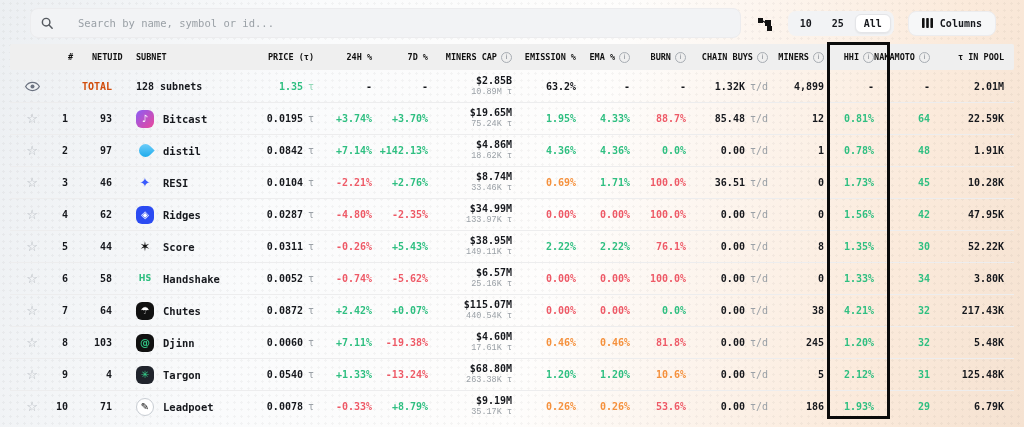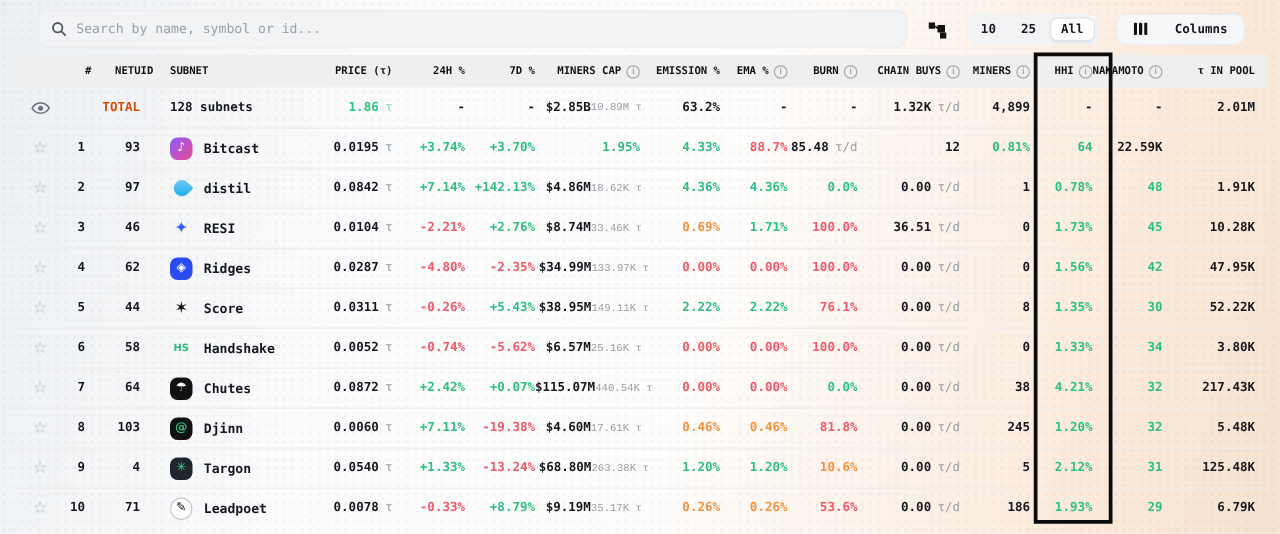--- a/index.html
+++ b/index.html
@@ -11,33 +11,33 @@
       linear-gradient(105deg,#eceff2 0%,#fafbfc 28%,#fefdfc 55%,#fbeadb 85%,#f5e2d1 100%);
     background-size:7px 7px, 100% 100%;
     color:#16181d;
   }
   .page{ width:1024px; height:427px; position:relative; }
 
   
   .topbar{ display:flex; align-items:center; padding:8px 28px 6px 30px; gap:16px; height:44px; }
   .search{
     flex:1; max-width:760px; height:30px; background:#f2f3f5; border:1px solid #ececee;
-    border-radius:8px; display:flex; align-items:center; padding:0 10px; gap:8px;
+    border-radius:8px; display:flex; align-items:center; padding:0 10px; gap:25px;
   }
   .search input{
     flex:1; border:none; outline:none; background:transparent;
     font-family:"DejaVu Sans Mono",monospace; font-size:10.5px; color:#333;
   }
   .search input::placeholder{ color:#9aa0a6; }
   .tb-right{ display:flex; align-items:center; gap:14px; margin-left:auto; }
   .pagesize{ display:flex; align-items:center; background:#f2f3f5; border-radius:8px; padding:3px; gap:2px; }
   .ps-btn{ font-size:10px; font-weight:700; padding:4px 9px; border-radius:6px; color:#16181d; cursor:pointer; }
   .ps-btn.active{ background:#ffffff; border:1px solid #e4e5e8; box-shadow:0 1px 2px rgba(0,0,0,.06); padding:3px 8px; }
   .columns-btn{
-    display:flex; align-items:flex-start; gap:22px; background:#f6f7f8; border:1px solid #ececee;
+    display:flex; align-items:flex-start; gap:7px; background:#f6f7f8; border:1px solid #ececee;
     border-radius:8px; padding:6px 13px; font-size:10px; font-weight:700; cursor:pointer;
   }
 
   
   .card{ position:relative; margin:0 10px; }
   .thead, .trow{
     display:grid;
     grid-template-columns:44px 24px 44px 1fr 92px 58px 56px 84px 64px 54px 56px 82px 56px 50px 56px 74px;
     align-items:center;
   }
@@ -48,21 +48,21 @@
   .trow.total{ border-top:none; }
   .c{ font-size:10px; font-weight:700; display:flex; align-items:center; justify-content:flex-end; padding-right:10px; white-space:nowrap; }
   .c.left{ justify-content:flex-start; padding-left:14px; }
   .c.fav{ justify-content:center; padding-right:0; }
   .star{ color:#b3b8be; font-size:13px; font-weight:400; font-family:"DejaVu Sans",sans-serif; cursor:pointer; }
   .netuid{ font-weight:700; }
   .name{ font-size:10.5px; font-weight:700; margin-left:9px; }
   .unit{ color:#9aa0a6; font-weight:500; margin-left:5px; }
   .unit.gr{ color:#93d8b8; }
   .green{ color:#2fbf81; } .red{ color:#ee5a67; } .orange{ color:#f5913d; } .dark{ color:#16181d; }
-  .mcap{ flex-direction:row; align-items:flex-end; justify-content:center; line-height:1.3; }
+  .mcap{ flex-direction:column; align-items:flex-end; justify-content:center; line-height:1.3; }
   .mcap .sub{ font-size:8.5px; color:#9aa0a6; font-weight:500;font-family:Liberation Mono, monospace; }
   .total-label{ color:#d14d0c; }
   .info{
     width:11px; height:11px; border:1px solid #a8adb3; border-radius:50%;
     font-size:7px; line-height:9px; text-align:center; color:#7d838a;
     font-family:"DejaVu Sans",sans-serif; font-weight:400; display:inline-block; flex:0 0 auto; cursor:pointer;
   }
   .sicon{
     width:18px; height:18px; border-radius:6px; display:flex; align-items:center; justify-content:center;
     font-family:"DejaVu Sans",sans-serif; font-size:10px; font-weight:700; flex:0 0 auto;
@@ -175,21 +175,21 @@
           <div class="c fav">
             <svg width="15" height="11" viewBox="0 0 24 17" style="cursor:pointer">
               <path d="M12 2C7.3 2 3.3 4.7 1 8.5 3.3 12.3 7.3 15 12 15s8.7-2.7 11-6.5C20.7 4.7 16.7 2 12 2z" fill="none" stroke="#6b7280" stroke-width="2"></path>
               <circle cx="12" cy="8.5" r="3.2" fill="#6b7280"></circle>
             </svg>
           </div>
           <div class="c"></div>
           <div class="c netuid total-label">TOTAL</div>
           <div class="c left">128 subnets</div>
           <div class="c">
-            <span class="green">1.86</span>
+            <span class="green">1.35</span>
             <span class="unit gr">τ</span>
           </div>
           <div class="c dark">-</div>
           <div class="c dark">-</div>
           <div class="c mcap">
             <span>$2.85B</span>
             <span class="sub">10.89M τ</span>
           </div>
           <div class="c dark">63.2%</div>
           <div class="c dark">-</div>
@@ -212,20 +212,24 @@
           <div class="c left">
             <span class="sicon rounded" style="background: linear-gradient(135deg, rgb(139, 92, 246), rgb(236, 72, 153)); color: rgb(255, 255, 255);">♪</span>
             <span class="name">Bitcast</span>
           </div>
           <div class="c">
             <span class="dark">0.0195</span>
             <span class="unit">τ</span>
           </div>
           <div class="c green">+3.74%</div>
           <div class="c green">+3.70%</div>
+          <div class="c mcap">
+            <span>$19.65M</span>
+            <span class="sub">75.24K τ</span>
+          </div>
           <div class="c green">1.95%</div>
           <div class="c green">4.33%</div>
           <div class="c red">88.7%</div>
           <div class="c">
             <span class="dark">85.48</span>
             <span class="unit">τ/d</span>
           </div>
           <div class="c dark">12</div>
           <div class="c green">0.81%</div>
           <div class="c green">64</div>

